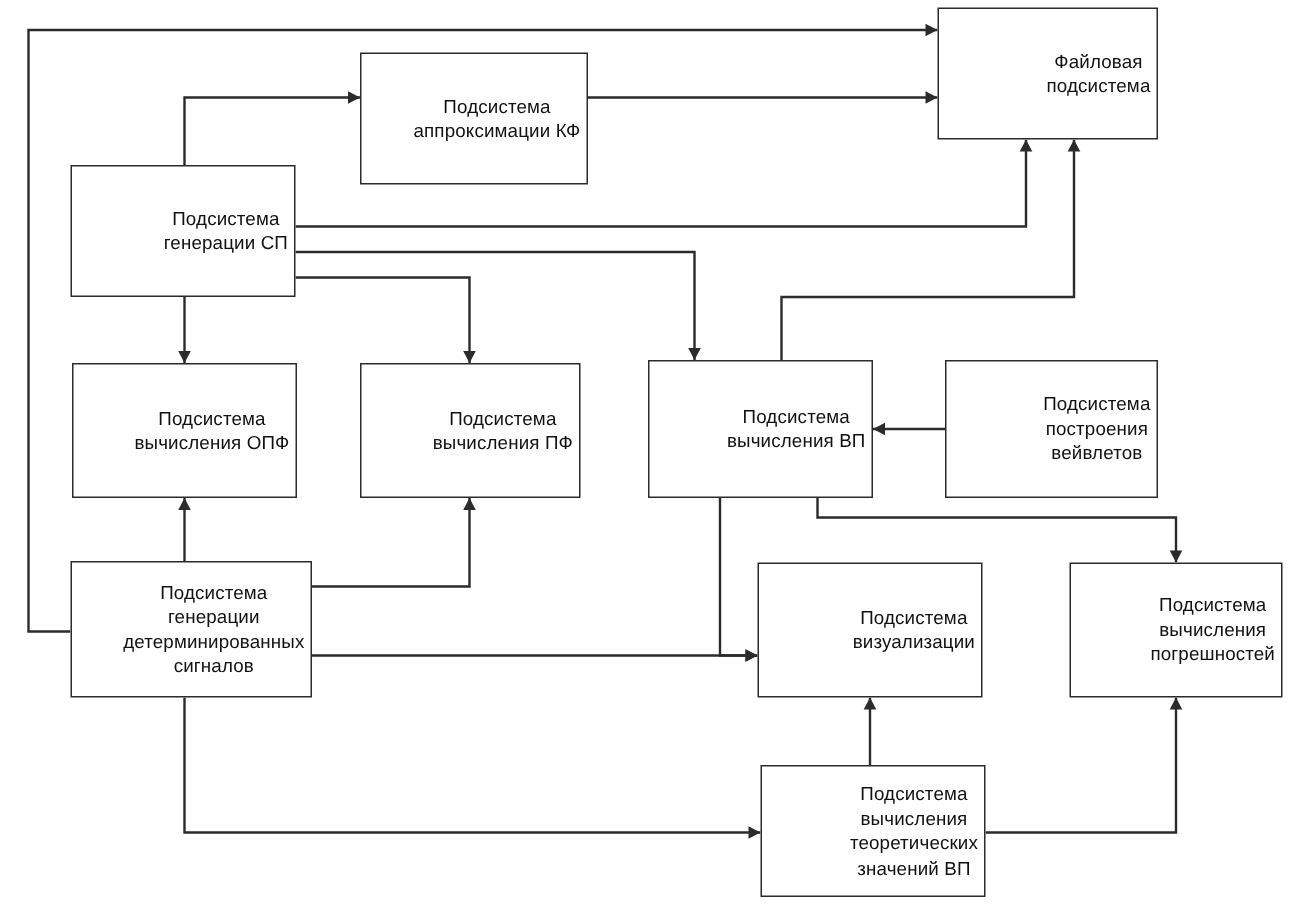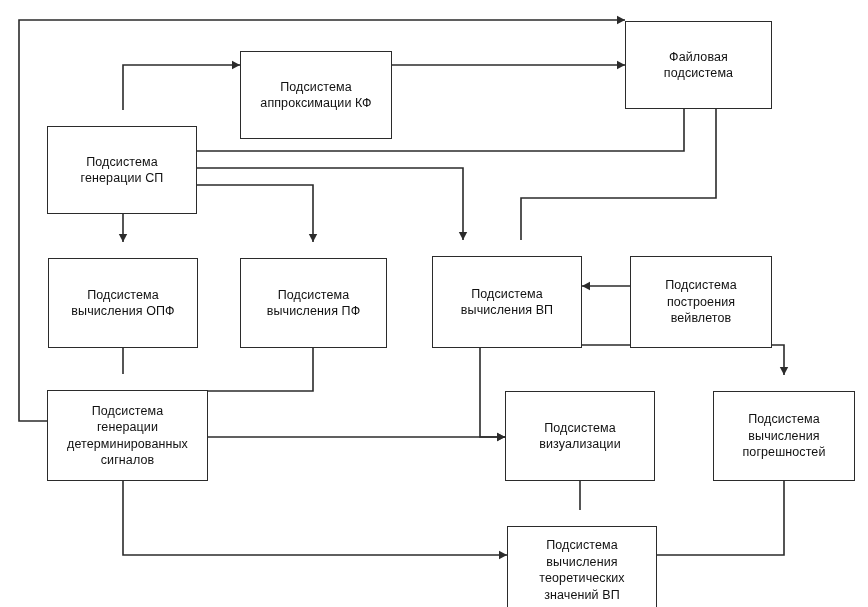--- a/index.html
+++ b/index.html
@@ -32,24 +32,23 @@
     fill: #2b2b2b;
     stroke: none;
   }
   .node {
     position: absolute;
     box-sizing: border-box;
     border: 1.8px solid #2b2b2b;
     background: #ffffff;
     display: flex;
     align-items: center;
-    justify-content: center;
+    justify-content: flex-end;
     text-align: center;
     z-index: 5;
-    margin-top: 16px;
   }
   .node-label {
     font-size: 12.5px;
     line-height: 1.32;
     color: #111111;
     letter-spacing: 0.1px;
     white-space: pre-line;
     padding: 0 4px;
   }
 </style>

